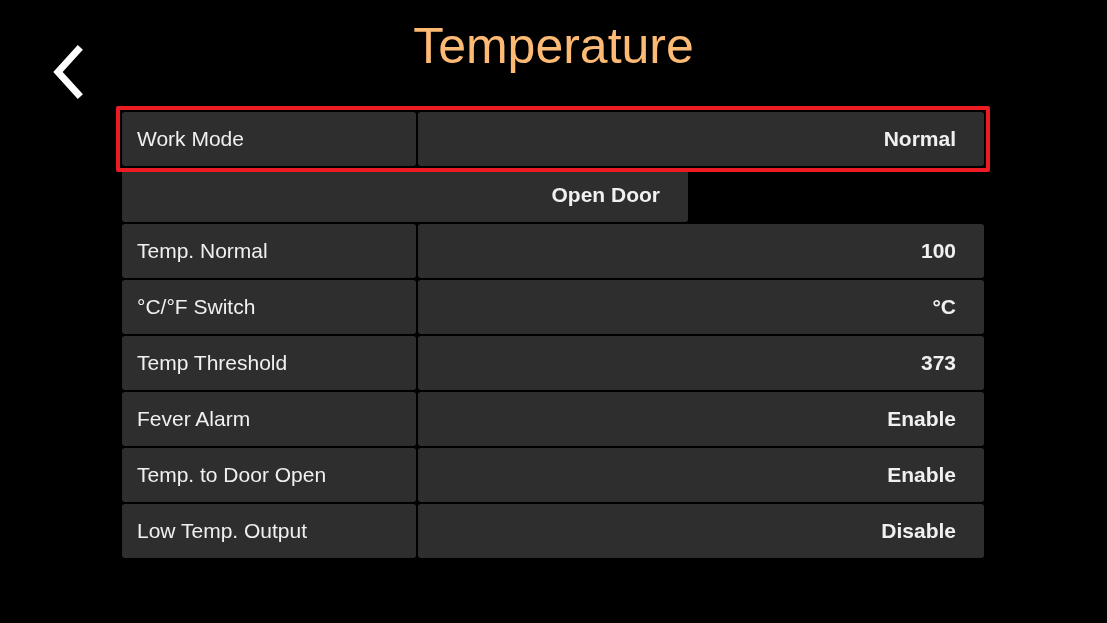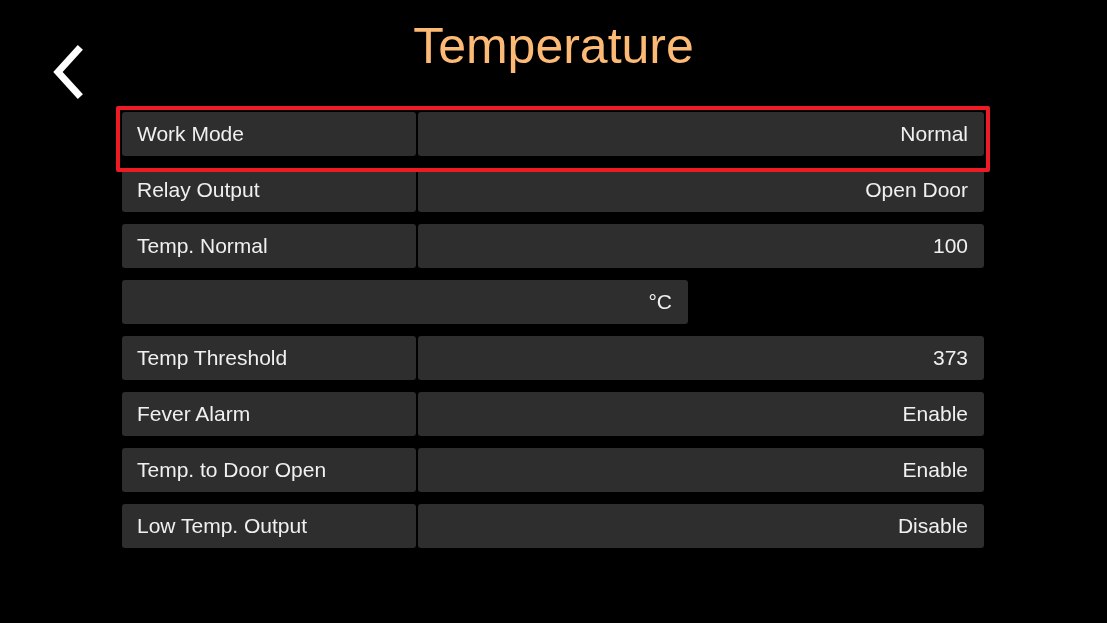--- a/index.html
+++ b/index.html
@@ -68,41 +68,42 @@
     display: flex;
     width: 862px;
     height: 56px;
     margin-bottom: 0px;
     position: relative;
   }
 
   .cell {
     background: #2e2e2e;
     border-radius: 3px;
-    height: 44px;
+    height: 54px;
     margin-bottom: 2px;
     display: flex;
     align-items: center;
     color: #f0f0f0;
     font-size: 21px;
     font-weight: 400;
     overflow: hidden;
   }
 
   .cell-label {
     width: 294px;
     padding-left: 15px;
     justify-content: flex-start;
     margin-right: 2px;
   }
 
   .cell-value {
     width: 566px;
-    padding-right: 16px;
+    padding-right: 28px;
     justify-content: flex-end;
+    font-weight: bold;
   }
 
   
   .settings-row.is-highlighted {
     outline: none;
   }
 
   .highlight-frame {
     position: absolute;
     left: -6px;
@@ -132,28 +133,28 @@
 </div>
 
 <div class="settings-list">
 
 <div class="settings-row is-highlighted">
       <div class="cell cell-label">Work Mode</div>
       <div class="cell cell-value">Normal</div>
       <div class="highlight-frame"></div>
     </div>
     <div class="settings-row">
-      <div class="cell cell-label">Relay Output</div>
       <div class="cell cell-value">Open Door</div>
     </div>
     <div class="settings-row">
       <div class="cell cell-label">Temp. Normal</div>
       <div class="cell cell-value">100</div>
     </div>
     <div class="settings-row">
+      <div class="cell cell-label">°C/°F Switch</div>
       <div class="cell cell-value">°C</div>
     </div>
     <div class="settings-row">
       <div class="cell cell-label">Temp Threshold</div>
       <div class="cell cell-value">373</div>
     </div>
     <div class="settings-row">
       <div class="cell cell-label">Fever Alarm</div>
       <div class="cell cell-value">Enable</div>
     </div>

